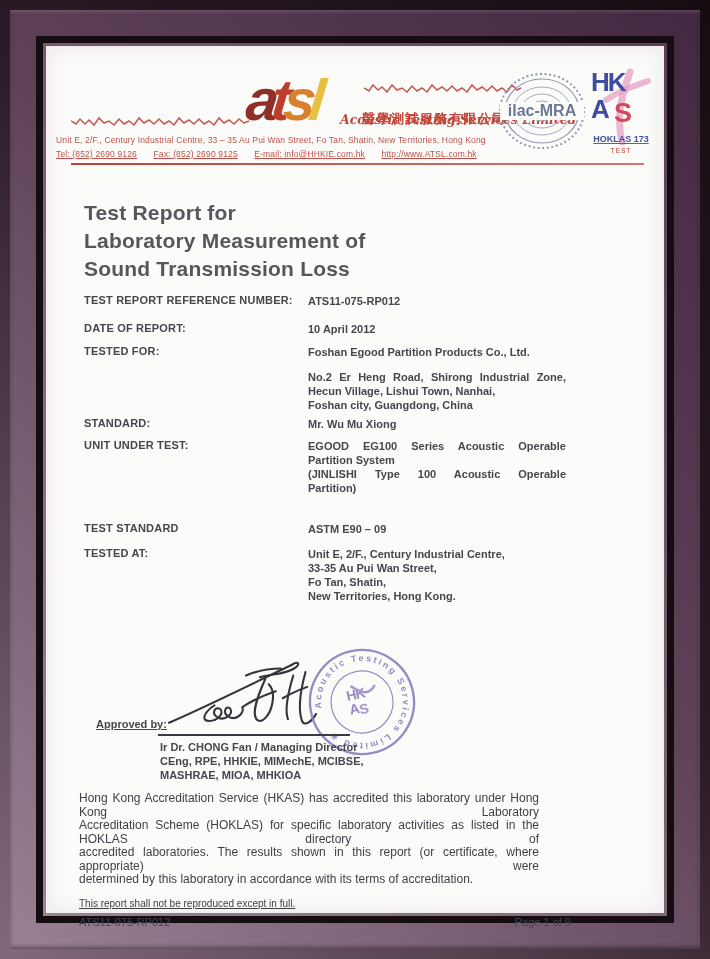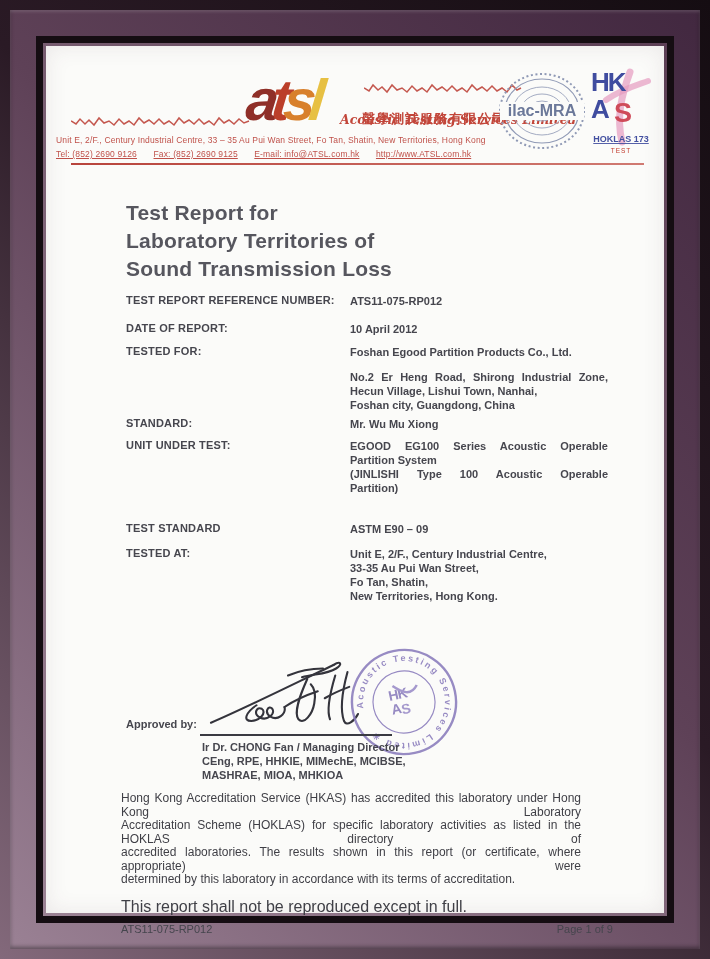--- a/index.html
+++ b/index.html
@@ -23,44 +23,44 @@
   .hd .abs{position:absolute;}
   .cjk{font-weight:bold;color:#c2463a;font-size:13px;letter-spacing:1.5px;white-space:nowrap;}
   .script{font-family:"DejaVu Serif",serif;font-style:italic;font-weight:bold;
     color:#c2463a;font-size:12.5px;white-space:nowrap;}
   .addr{font-size:8.5px;color:#bf5049;white-space:nowrap;letter-spacing:.15px;}
   .addr span{margin-right:14px;text-decoration:underline;}
   .rule{position:absolute;left:25px;right:20px;top:117px;height:2px;
     background:linear-gradient(to right,#b8443c,#d07a72);}
 
   
-  .content{padding:0 56px 0 80px;margin-top:8px;}
+  .content{padding:0 56px 0 38px;margin-top:8px;}
   .title{margin-top:30px;font-size:21px;line-height:28px;font-weight:bold;color:#56565e;letter-spacing:.2px;}
   .fields{margin-top:11px;}
   .frow{display:flex;align-items:flex-start;font-size:11px;font-weight:bold;color:#46464e;}
   .flabel{width:224px;flex:0 0 224px;letter-spacing:.2px;}
   .fval{width:258px;flex:0 0 258px;}
   .ln{line-height:14px;}
   .stretch{text-align:justify;text-align-last:justify;}
   .sp11{height:11px;}
   .mt14{margin-top:14px;}.mt9{margin-top:9px;}.mt5{margin-top:5px;}
   .mt8{margin-top:8px;}.mt27{margin-top:27px;}.mt11{margin-top:11px;}
 
   
   .approval{position:relative;height:132px;margin-top:49px;font-size:11px;font-weight:bold;color:#46464e;}
-  .approved-label{position:absolute;left:0;top:66px;}
+  .approved-label{position:absolute;left:12px;top:66px;text-decoration:underline;}
   .sig-svg{position:absolute;left:78px;top:0;}
   .stamp-svg{position:absolute;left:222px;top:-6px;opacity:.88;transform:rotate(-12deg);}
   .sig-line{position:absolute;left:74px;top:82px;width:192px;border-bottom:2px solid #3a3a42;}
   .names{position:absolute;left:76px;top:88px;line-height:14px;}
 
   
   .accred{margin:8px 0 0 -5px;width:460px;font-size:12px;font-weight:normal;
     color:#3f3f46;line-height:13.5px;}
-  .repro{margin:11px 0 0 -5px;font-size:16px;color:#3f3f46;}
+  .repro{margin:11px 0 0 -5px;font-size:10px;color:#3f3f46;text-decoration:underline;}
   .pager{margin:7px 0 0 -5px;width:492px;display:flex;justify-content:space-between;
     font-size:11px;color:#45454d;}
 </style>
 </head>
 <body>
 
 <div class="frame-a">
 <div class="frame-b">
 <div class="frame-groove">
 <div class="frame-c">
@@ -102,31 +102,31 @@
       <text x="1" y="52" font-family="Liberation Sans, sans-serif" font-size="26" font-weight="bold" fill="#3f4c9f">A</text>
       <text x="24" y="56" font-family="Liberation Sans, sans-serif" font-size="27" font-weight="bold" fill="#cf4b59">S</text>
       <text x="31" y="76" text-anchor="middle" font-family="Liberation Sans, sans-serif" font-size="9" font-weight="bold" fill="#4350a0" text-decoration="underline">HOKLAS 173</text>
       <text x="31" y="87" text-anchor="middle" font-family="Liberation Sans, sans-serif" font-size="6.5" fill="#c0392b" letter-spacing="1">TEST</text>
     </svg>
 
     <div class="abs addr" style="left:10px;top:89px">Unit E, 2/F., Century Industrial Centre, 33 – 35 Au Pui Wan Street, Fo Tan, Shatin, New Territories, Hong Kong</div>
     <div class="abs addr" style="left:10px;top:103px">
       <span>Tel: (852) 2690 9126</span>
       <span>Fax: (852) 2690 9125</span>
-      <span>E-mail: info@ATSL.com.hk</span>
+      <span>E-mail: info@HHKIE.com.hk</span>
       <span>http://www.ATSL.com.hk</span>
     </div>
     <div class="rule"></div>
   </div>
 
   <div class="content">
 
     <div class="title">
       <div>Test Report for</div>
-      <div>Laboratory Territories of</div>
+      <div>Laboratory Measurement of</div>
       <div>Sound Transmission Loss</div>
     </div>
 
     <div class="fields">
 
       <div class="frow">
         <div class="flabel">TEST REPORT REFERENCE NUMBER:</div>
         <div class="fval">
                     <div class="ln">ATS11-075-RP012</div>
                   </div>

